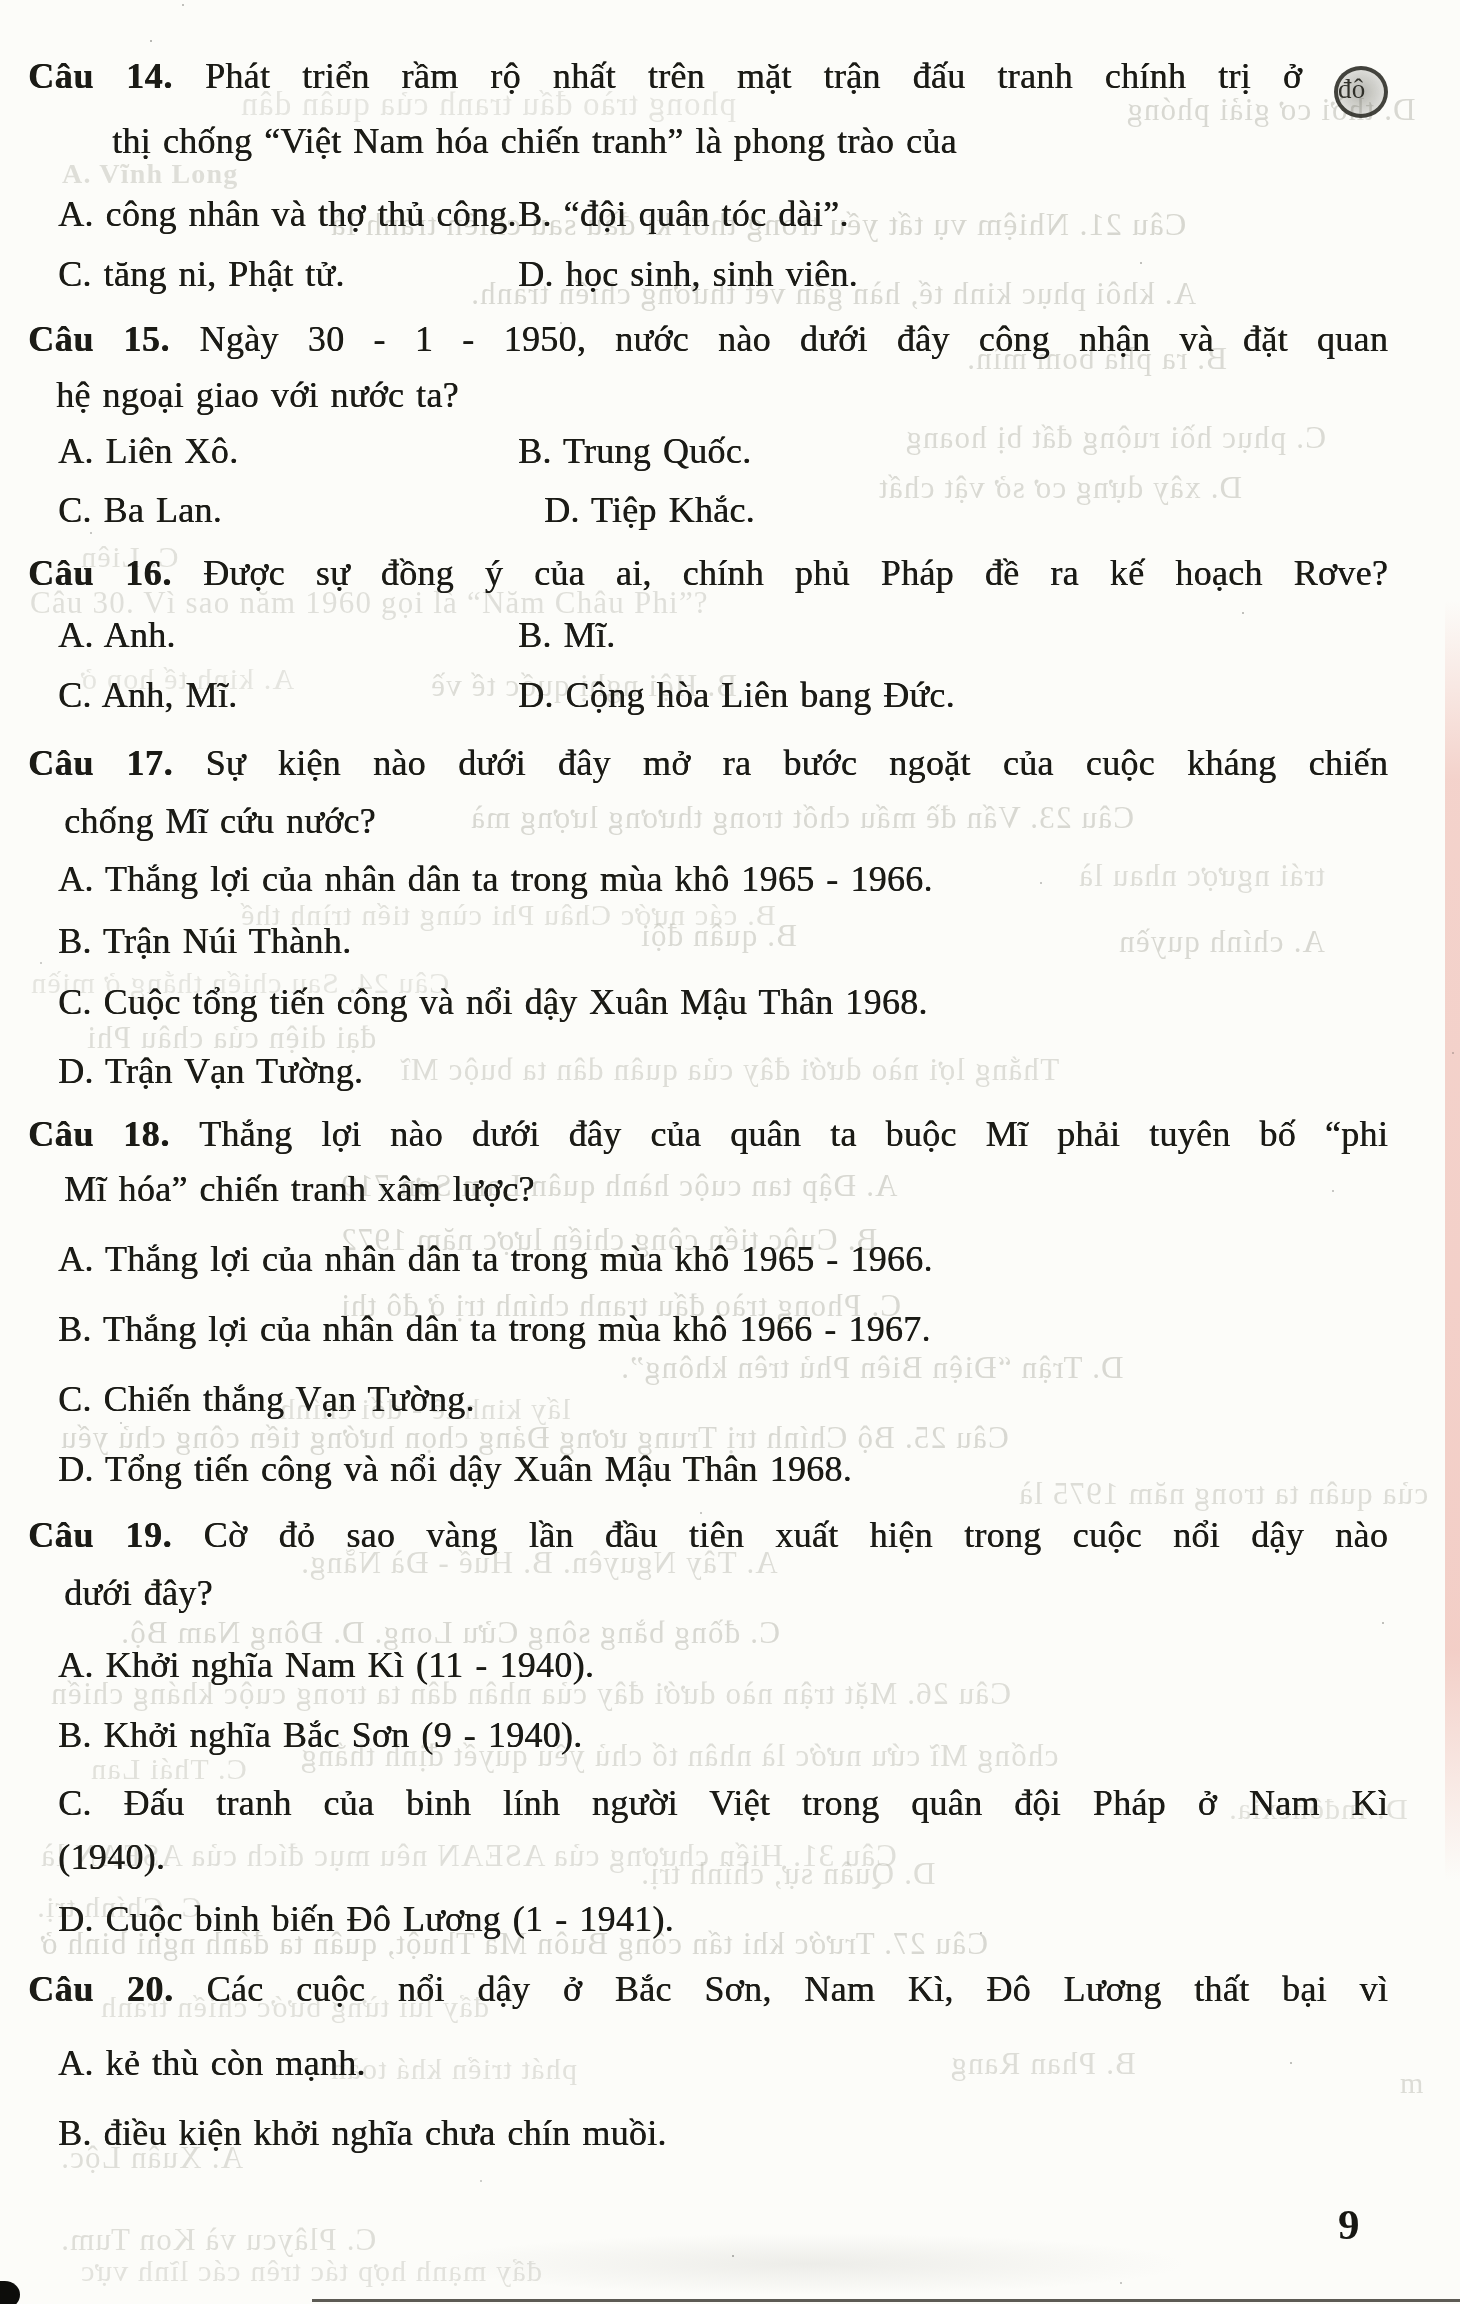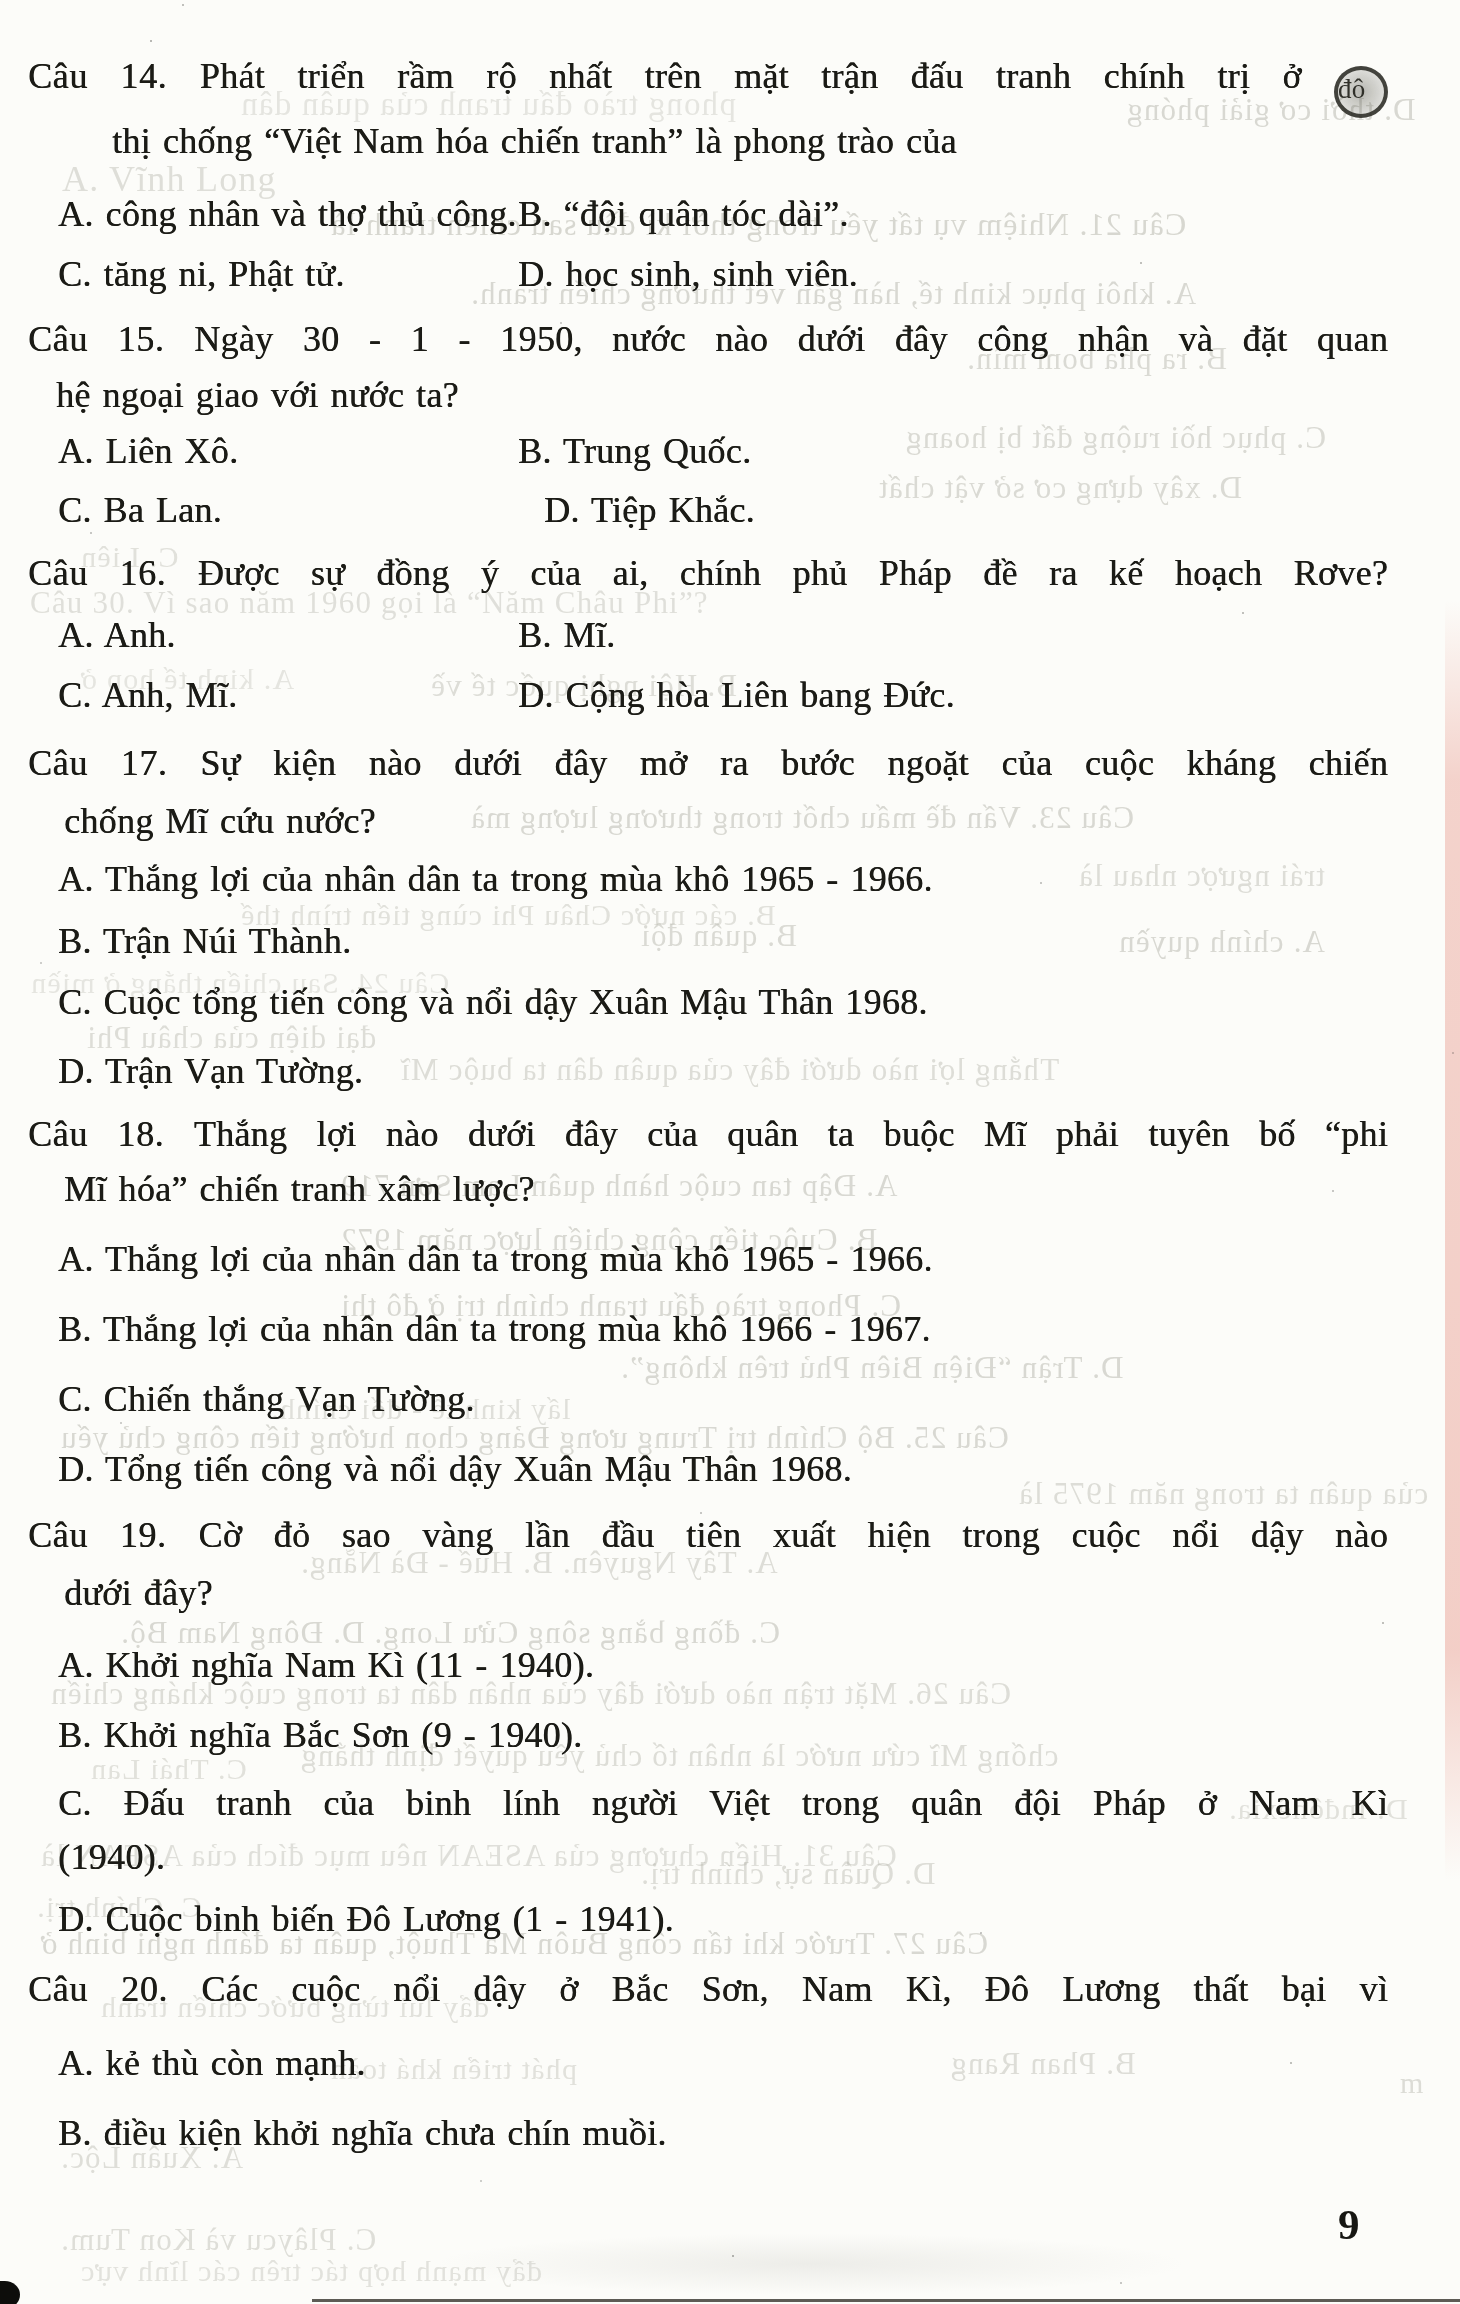--- a/index.html
+++ b/index.html
@@ -10,21 +10,21 @@
   }
   #page { position:absolute; inset:0; }
   .line {
     position:absolute; font-size:36px; color:#1b1b16;
     letter-spacing:0.3px; word-spacing:2.5px; white-space:nowrap;
     text-shadow:0.45px 0 0 currentColor;
   }
   .line.justify {
     white-space:normal; text-align:justify; text-align-last:justify;
   }
-  .qnum { font-weight:normal; letter-spacing:0.6px; }
+  .qnum { font-weight:bold; letter-spacing:0.6px; }
   .circle-mark {
     display:inline-block; width:46px; height:44px; line-height:38px;
     text-align:center; border:4px solid rgba(44,44,38,0.88); border-radius:50%;
     font-size:27px; color:#30302a; vertical-align:-10px;
     background:radial-gradient(circle, rgba(70,70,60,0.38), rgba(70,70,60,0.08));
     text-shadow:none;
   }
   .ghost {
     position:absolute; color:#b6b6ac; white-space:nowrap;
     filter:blur(0.55px); letter-spacing:1.2px; font-size:31px;
@@ -69,21 +69,21 @@
       182px 4px rgba(50,50,45,.4), 1452px 1052px rgba(50,50,45,.3);
   }
 </style>
 </head>
 <body>
 
 <div id="page">
   <div id="ghost-layer">
       <div class="ghost mir" style="left: 240px; top: 86px; opacity: 0.32; font-size: 33px;">phong trào đấu tranh của quân dân</div>
       <div class="ghost mir" style="left: 1126px; top: 92px; opacity: 0.5; font-size: 31px;">D. thời cơ giải phóng</div>
-      <div class="ghost" style="left: 62px; top: 158px; opacity: 0.42; font-size: 36px;">A. Vĩnh Long</div>
+      <div class="ghost" style="left: 62px; top: 158px; opacity: 0.42; font-size: 28px; font-weight: bold;">A. Vĩnh Long</div>
       <div class="ghost mir" style="left: 330px; top: 206px; opacity: 0.52; font-size: 32px;">Câu 21. Nhiệm vụ tất yếu trong thời kì đầu sau chiến tranh là</div>
       <div class="ghost mir" style="left: 470px; top: 276px; opacity: 0.5; font-size: 31px;">A. khôi phục kinh tế, hàn gắn vết thương chiến tranh.</div>
       <div class="ghost mir" style="left: 966px; top: 341px; opacity: 0.48; font-size: 31px;">B. ra phá bom mìn.</div>
       <div class="ghost mir" style="left: 905px; top: 420px; opacity: 0.48; font-size: 31px;">C. phục hồi ruộng đất bị hoang</div>
       <div class="ghost mir" style="left: 878px; top: 470px; opacity: 0.48; font-size: 31px;">D. xây dựng cơ sở vật chất</div>
       <div class="ghost mir" style="left: 80px; top: 540px; opacity: 0.38; font-size: 30px;">C. Liên</div>
       <div class="ghost" style="left: 30px; top: 585px; opacity: 0.4; font-size: 31px;">Câu 30. Vì sao năm 1960 gọi là “Năm Châu Phi”?</div>
       <div class="ghost mir" style="left: 80px; top: 662px; opacity: 0.32; font-size: 30px;">A. kinh tế họp ở</div>
       <div class="ghost mir" style="left: 430px; top: 668px; opacity: 0.44; font-size: 31px;">B. Hội nghị quốc tế về</div>
       <div class="ghost mir" style="left: 470px; top: 800px; opacity: 0.5; font-size: 31px;">Câu 23. Vấn đề mấu chốt trong thương lượng mà</div>

